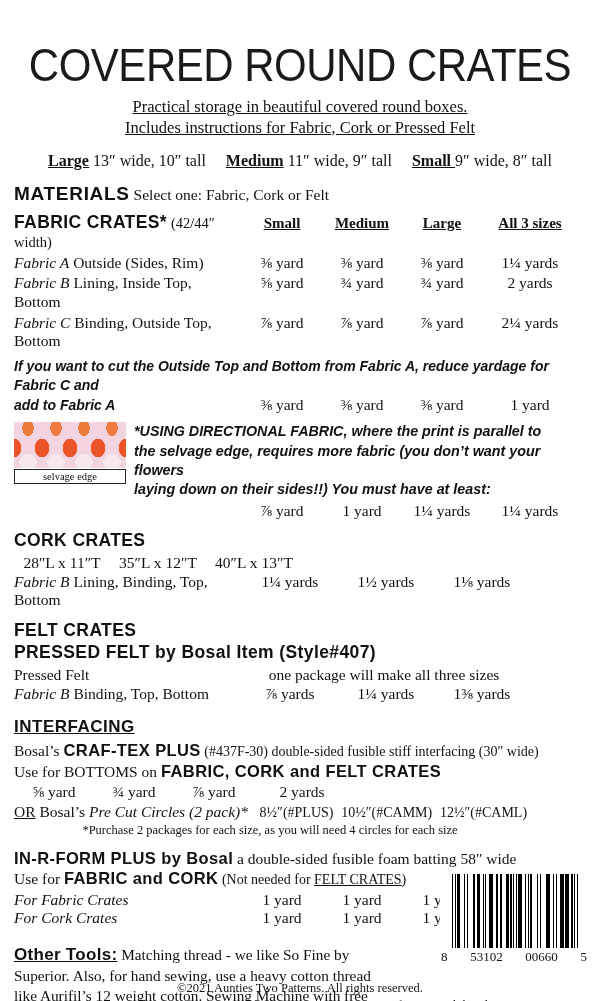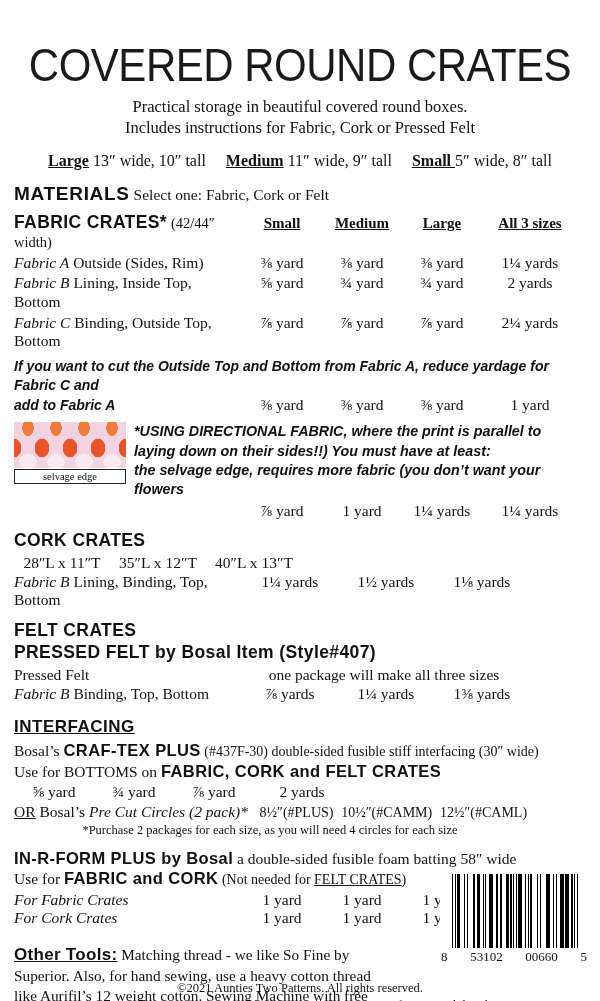--- a/index.html
+++ b/index.html
@@ -25,20 +25,21 @@
     line-height: 1.0;
     transform: scaleY(1.12);
     transform-origin: top center;
     white-space: nowrap;
   }
   .subtitle {
     text-align: center;
     font-size: 16.5px;
     line-height: 1.28;
     margin-top: 12px;
+    text-decoration: underline;
   }
   .sizes-line {
     text-align: center;
     font-size: 16px;
     margin-top: 14px;
   }
   .sizes-line b { font-family: "Liberation Serif", serif; font-weight: bold; text-decoration: underline; }
 
   
   .materials-head {
@@ -153,21 +154,21 @@
   </div>
 
   <div class="sizes-line">
     <span><b>Large</b>
     <span>13″ wide, 10″ tall</span></span>
     &nbsp;&nbsp;&nbsp;
     <span><b>Medium</b>
     <span>11″ wide, 9″ tall</span></span>
     &nbsp;&nbsp;&nbsp;
     <span><b>Small </b>
-    <span>5″ wide, 8″ tall</span></span>
+    <span>9″ wide, 8″ tall</span></span>
   </div>
 
   <div class="materials-head">
     <span class="mh-big">MATERIALS</span>
     <span>Select one: Fabric, Cork or Felt</span>
   </div>
 
   <div class="tbl-block" style="margin-top:7px;">
     <div class="row fab-head">
       <div class="lbl">
@@ -212,22 +213,22 @@
     </div>
   </div>
 
   <div class="dir-wrap">
     <div class="swatch-box">
       <div class="swatch"></div>
       <div class="selvage">selvage edge</div>
     </div>
     <div class="dir-text">
       <div class="l">*USING DIRECTIONAL FABRIC, where the print is parallel to</div>
+      <div class="l">the selvage edge, requires more fabric (you don’t want your flowers</div>
       <div class="l">laying down on their sides!!) You must have at least:</div>
-      <div class="l">the selvage edge, requires more fabric (you don’t want your flowers</div>
     </div>
   </div>
   <div class="row" style="margin-top:2px;">
     <div class="lbl"></div>
     <div class="col">⅞ yard</div>
     <div class="col">1 yard</div>
     <div class="col">1¼ yards</div>
     <div class="col all">1¼ yards</div>
   </div>
 

